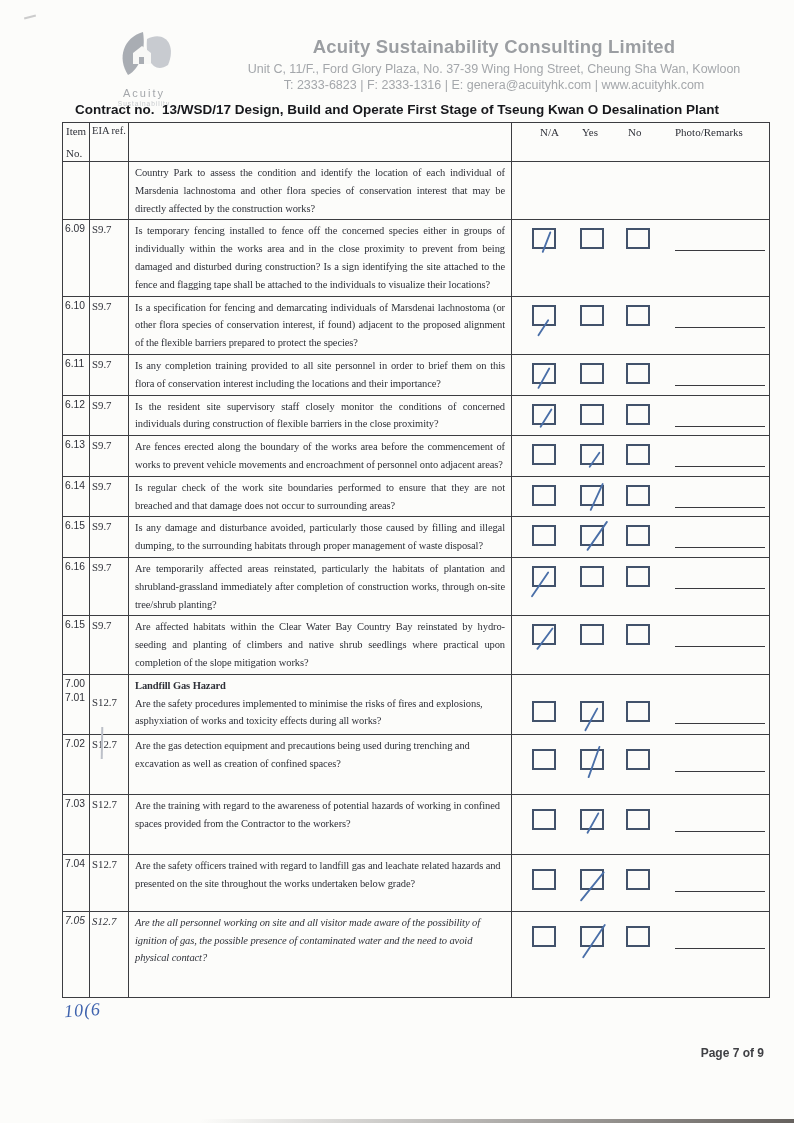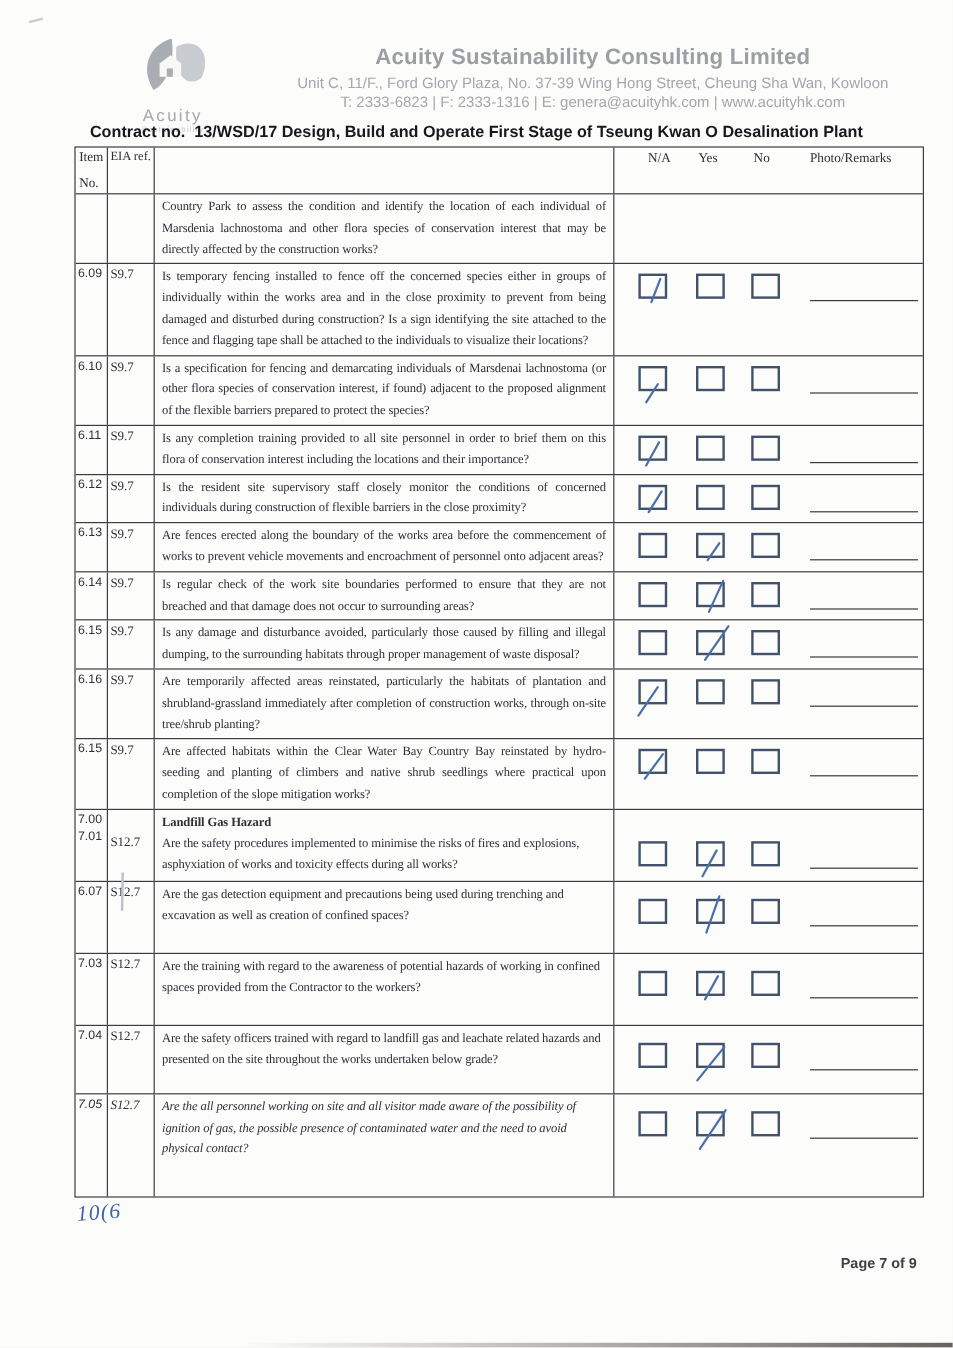--- a/index.html
+++ b/index.html
@@ -6,21 +6,21 @@
   body { margin: 0; background: #e9e9e9; }
   .page {
     position: relative; width: 794px; height: 1123px;
     background: #fcfcfa; overflow: hidden;
     font-family: "Liberation Serif", serif; color: #2e3038;
   }
   
   .pencil-mark { position:absolute; left:24px; top:16px; width:12px; height:2px;
     background:#cccccc; transform:rotate(-14deg); }
   .logo { position:absolute; left:103px; top:30px; width:82px; text-align:center; }
-  .logo-name { font-family:"Liberation Sans",sans-serif; font-size:14px; color:#a4a7ab;
+  .logo-name { font-family:"Liberation Sans",sans-serif; font-size:11px; color:#a4a7ab;
     letter-spacing:2px; margin-top:1px; }
   .logo-sub { font-family:"Liberation Sans",sans-serif; font-size:6.5px; color:#c7cacd;
     letter-spacing:1px; margin-top:1px; }
   .hdr-block { position:absolute; left:205px; top:36px; width:578px; text-align:center;
     font-family:"Liberation Sans",sans-serif; }
   .hdr-company { font-size:18.5px; font-weight:bold; color:#9b9ea2; letter-spacing:.2px; }
   .hdr-addr { font-size:12.5px; color:#a4a7ab; margin-top:4px; }
   .hdr-contact { font-size:12.5px; color:#a4a7ab; margin-top:2px; }
   .doc-title { position:absolute; left:40px; top:102px; width:714px; text-align:center;
     font-family:"Liberation Sans",sans-serif; font-weight:bold; font-size:13.5px;
@@ -278,21 +278,21 @@
             <span class="cb cb-yes">
               <svg class="tick" width="28" height="25" viewBox="-2 -2 26 23">
                 <line x1="3" y1="25" x2="14" y2="5" stroke="#4a6fa8" stroke-width="1.7" stroke-linecap="round"></line>
               </svg>
             </span>
             <span class="cb cb-no"></span>
             <span class="rline"></span>
           </div>
         </div>
         <div class="trow grp7">
-          <div class="c-item"><span class="i1">6.07</span></div>
+          <div class="c-item"><span class="i1">7.02</span></div>
           <div class="c-ref">S12.7</div>
           <div class="c-q">Are the gas detection equipment and precautions being used during trenching and excavation as well as creation of confined spaces?</div>
           <div class="c-checks">
             <span class="cb cb-na"></span>
             <span class="cb cb-yes">
               <svg class="tick" width="28" height="25" viewBox="-2 -2 26 23">
                 <line x1="6" y1="24" x2="16" y2="-4" stroke="#4a6fa8" stroke-width="1.7" stroke-linecap="round"></line>
               </svg>
             </span>
             <span class="cb cb-no"></span>

